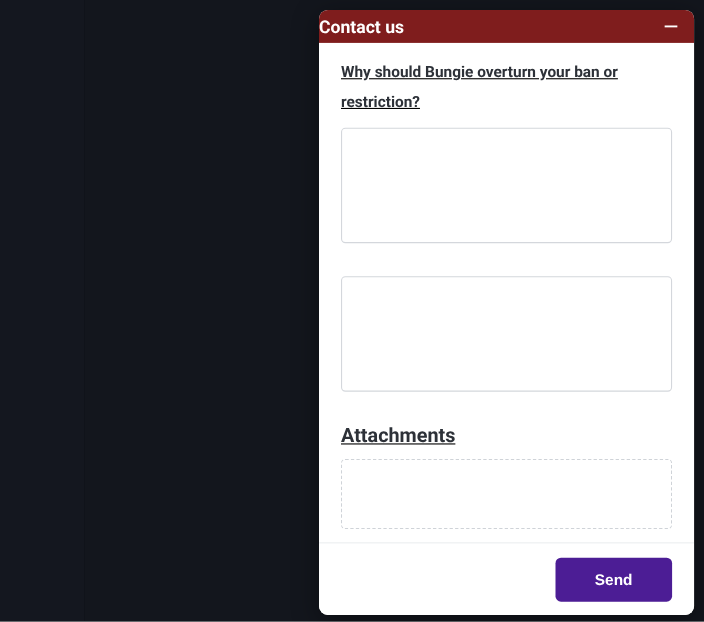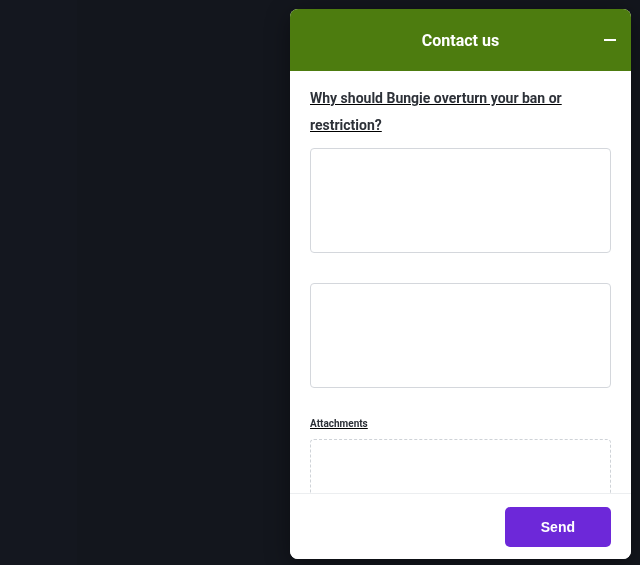--- a/index.html
+++ b/index.html
@@ -27,26 +27,25 @@
     width: 341px;
     height: 550px;
     background: #ffffff;
     border-radius: 8px;
     box-shadow: 0 6px 24px rgba(0,0,0,0.4);
     display: flex;
     flex-direction: column;
     overflow: hidden;
   }
   .widget-header {
-    height: 62px;
-    background: #4d7c0f;
+    height: 30px;
+    background: #7f1d1d;
     color: #ffffff;
     display: flex;
     align-items: center;
-    justify-content: center;
     position: relative;
     flex: 0 0 auto;
   }
   .widget-title {
     font-size: 16px;
     font-weight: 700;
   }
   .minimize {
     position: absolute;
     right: 14px;
@@ -80,21 +79,21 @@
     border-radius: 4px;
     resize: none;
     padding: 8px;
     font-family: inherit;
     font-size: 14px;
     color: #2d3138;
     outline: none;
     margin-bottom: 26px;
   }
   .attach-label {
-    font-size: 10px;
+    font-size: 18px;
     font-weight: 700;
     color: #2d3138;
     margin-bottom: 10px;
   }
   .dropzone {
     width: 100%;
     height: 64px;
     border: 1.5px dashed #cfd3d8;
     border-radius: 4px;
     display: flex;
@@ -111,21 +110,21 @@
     flex: 0 0 auto;
     height: 66px;
     border-top: 1px solid #eceef0;
     display: flex;
     align-items: center;
     justify-content: flex-end;
     padding: 0 20px;
     background: #ffffff;
   }
   .send-btn {
-    background: #6d28d9;
+    background: #4c1d95;
     color: #ffffff;
     border: none;
     border-radius: 5px;
     font-size: 14px;
     font-weight: 600;
     padding: 12px 36px;
     cursor: pointer;
   }
 </style>
 </head>

